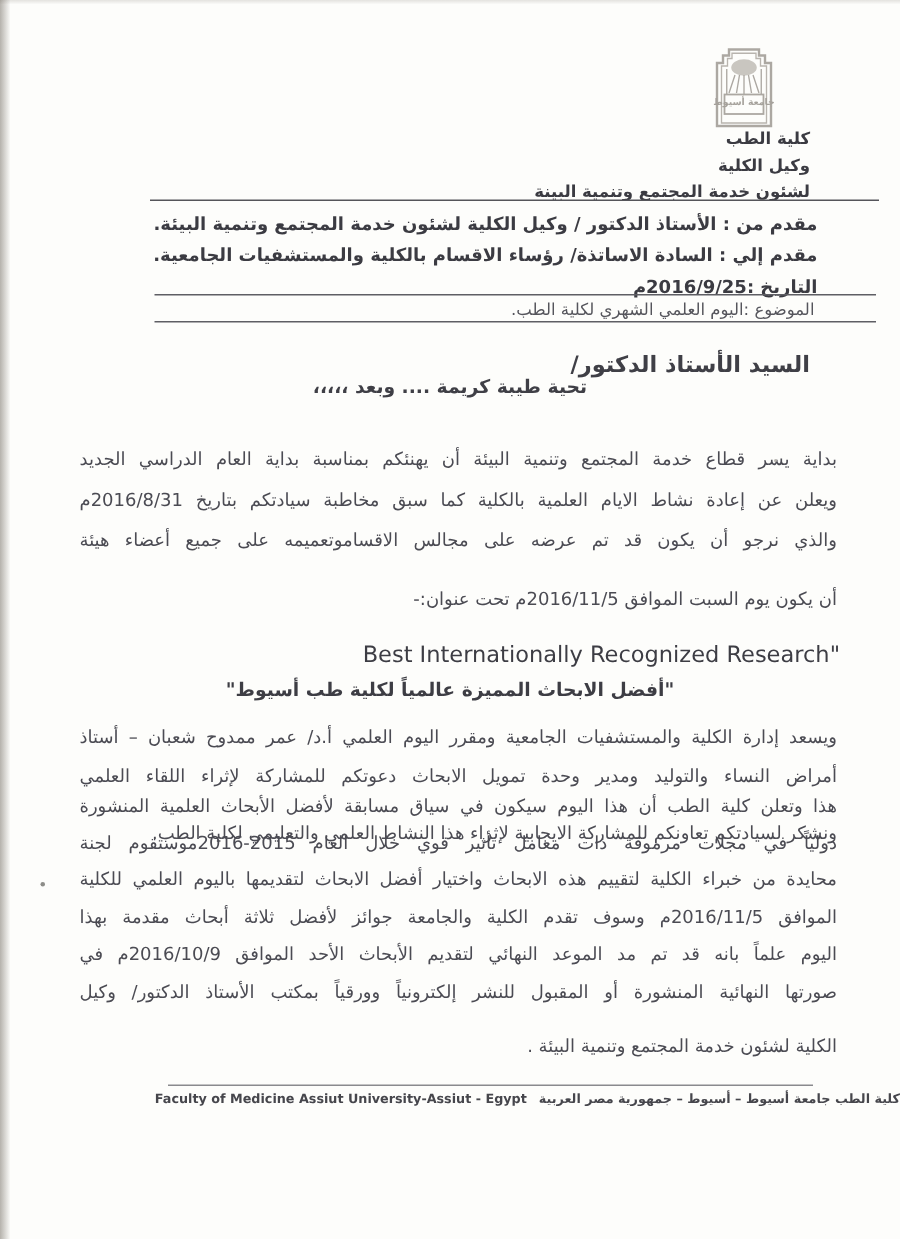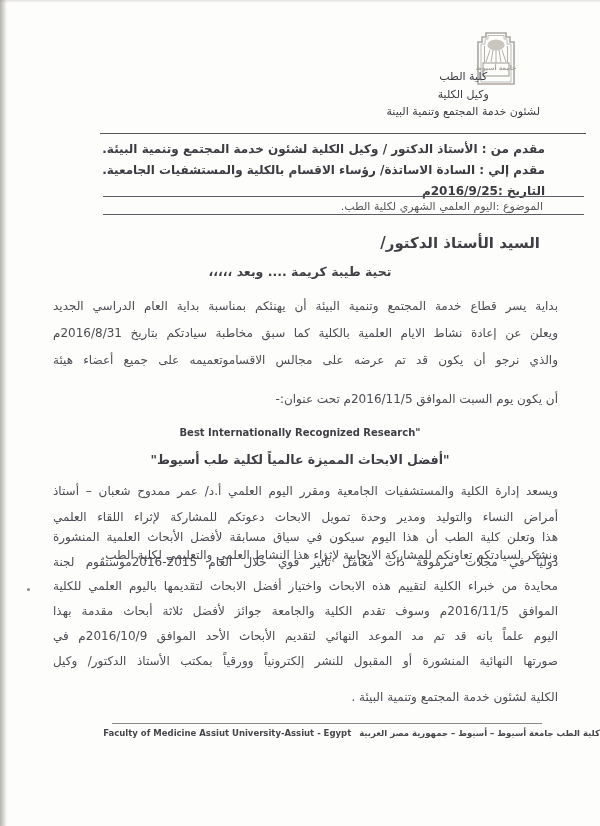--- a/index.html
+++ b/index.html
@@ -8,48 +8,48 @@
     background:#fdfdfb;overflow:hidden;
     font-family:"DejaVu Sans",sans-serif;color:#4b4b53;
   }
   .scan-edge-left{position:absolute;left:0;top:0;width:7px;height:826px;
     background:linear-gradient(to right,rgba(110,104,94,.5),rgba(110,104,94,0));}
   .scan-edge-top{position:absolute;left:0;top:0;width:600px;height:3px;
     background:linear-gradient(to bottom,rgba(110,104,94,.18),rgba(110,104,94,0));}
 
   
   .logo{position:absolute;left:472px;top:30px;width:48px;height:56px;}
-  .hdr{position:absolute;top:68px;right:60px;text-align:center;direction:rtl;
-    font-weight:normal;color:#3b3b42;font-size:11px;line-height:17.5px;}
+  .hdr{position:absolute;top:84px;right:60px;text-align:right;direction:rtl;
+    font-weight:bold;color:#3b3b42;font-size:11px;line-height:17.5px;}
 
   .sep{position:absolute;height:1px;background:#55555a;}
   .sep1{top:133px;left:100px;right:14px;}
   .sep2{top:196px;left:103px;right:16px;background:#5e5e64;}
   .sep3{top:214px;left:103px;right:16px;background:#5e5e64;}
 
   .meta{position:absolute;top:139px;right:55px;left:40px;direction:rtl;text-align:right;
     font-weight:bold;color:#3b3b42;font-size:12px;}
   .meta .mline{line-height:21px;}
   .subject{position:absolute;top:200px;right:57px;left:40px;direction:rtl;text-align:right;
     color:#55555c;font-size:11px;font-weight:normal;}
 
   .salutation{position:absolute;top:234px;right:60px;direction:rtl;
     font-weight:bold;color:#3f3f46;font-size:15px;letter-spacing:.5px;}
-  .opening{position:absolute;top:264px;left:150px;width:300px;text-align:center;direction:rtl;
+  .opening{position:absolute;top:250px;left:150px;width:300px;text-align:center;direction:rtl;
     font-weight:bold;color:#3f3f46;font-size:12.5px;}
 
   .para{position:absolute;left:53px;right:42px;direction:rtl;font-size:12px;color:#4b4b53;}
   .para .bodyline{white-space:nowrap;text-align:justify;text-align-last:justify;overflow:visible;}
   .para .bodyline:last-child{text-align:right;text-align-last:right;margin-top:12px;}
   .para1{top:293px;}  .para1 .bodyline{line-height:27px;}
   .para2{top:478px;}  .para2 .bodyline{line-height:26px;}
   .para3{top:525px;}  .para3 .bodyline{line-height:24.7px;}
 
-  .title-en{position:absolute;top:427px;left:40px;right:40px;text-align:center;direction:ltr;
-    font-weight:bold;color:#3d3d44;font-size:10px;}
+  .title-en{position:absolute;top:427px;left:40px;right:40px;text-align:right;direction:ltr;
+    font-weight:normal;color:#3d3d44;font-size:15px;}
   .title-ar{position:absolute;top:452px;left:40px;right:40px;text-align:center;direction:rtl;
     font-weight:bold;color:#3d3d44;font-size:12.5px;}
 
   .footer-line{position:absolute;top:723px;left:112px;right:58px;height:1px;background:#8a8a8e;}
   .footer{position:absolute;top:728px;left:0;width:600px;text-align:right;direction:rtl;
     font-size:8.5px;font-weight:bold;color:#46464c;}
   .footer .fa{margin-left:5px;}
   .speck{position:absolute;border-radius:50%;background:#8d8d89;}
   .speck1{left:27px;top:588px;width:3px;height:3px;}
   .speck2{left:516px;top:306px;width:2px;height:2px;background:#b7b4af;}

